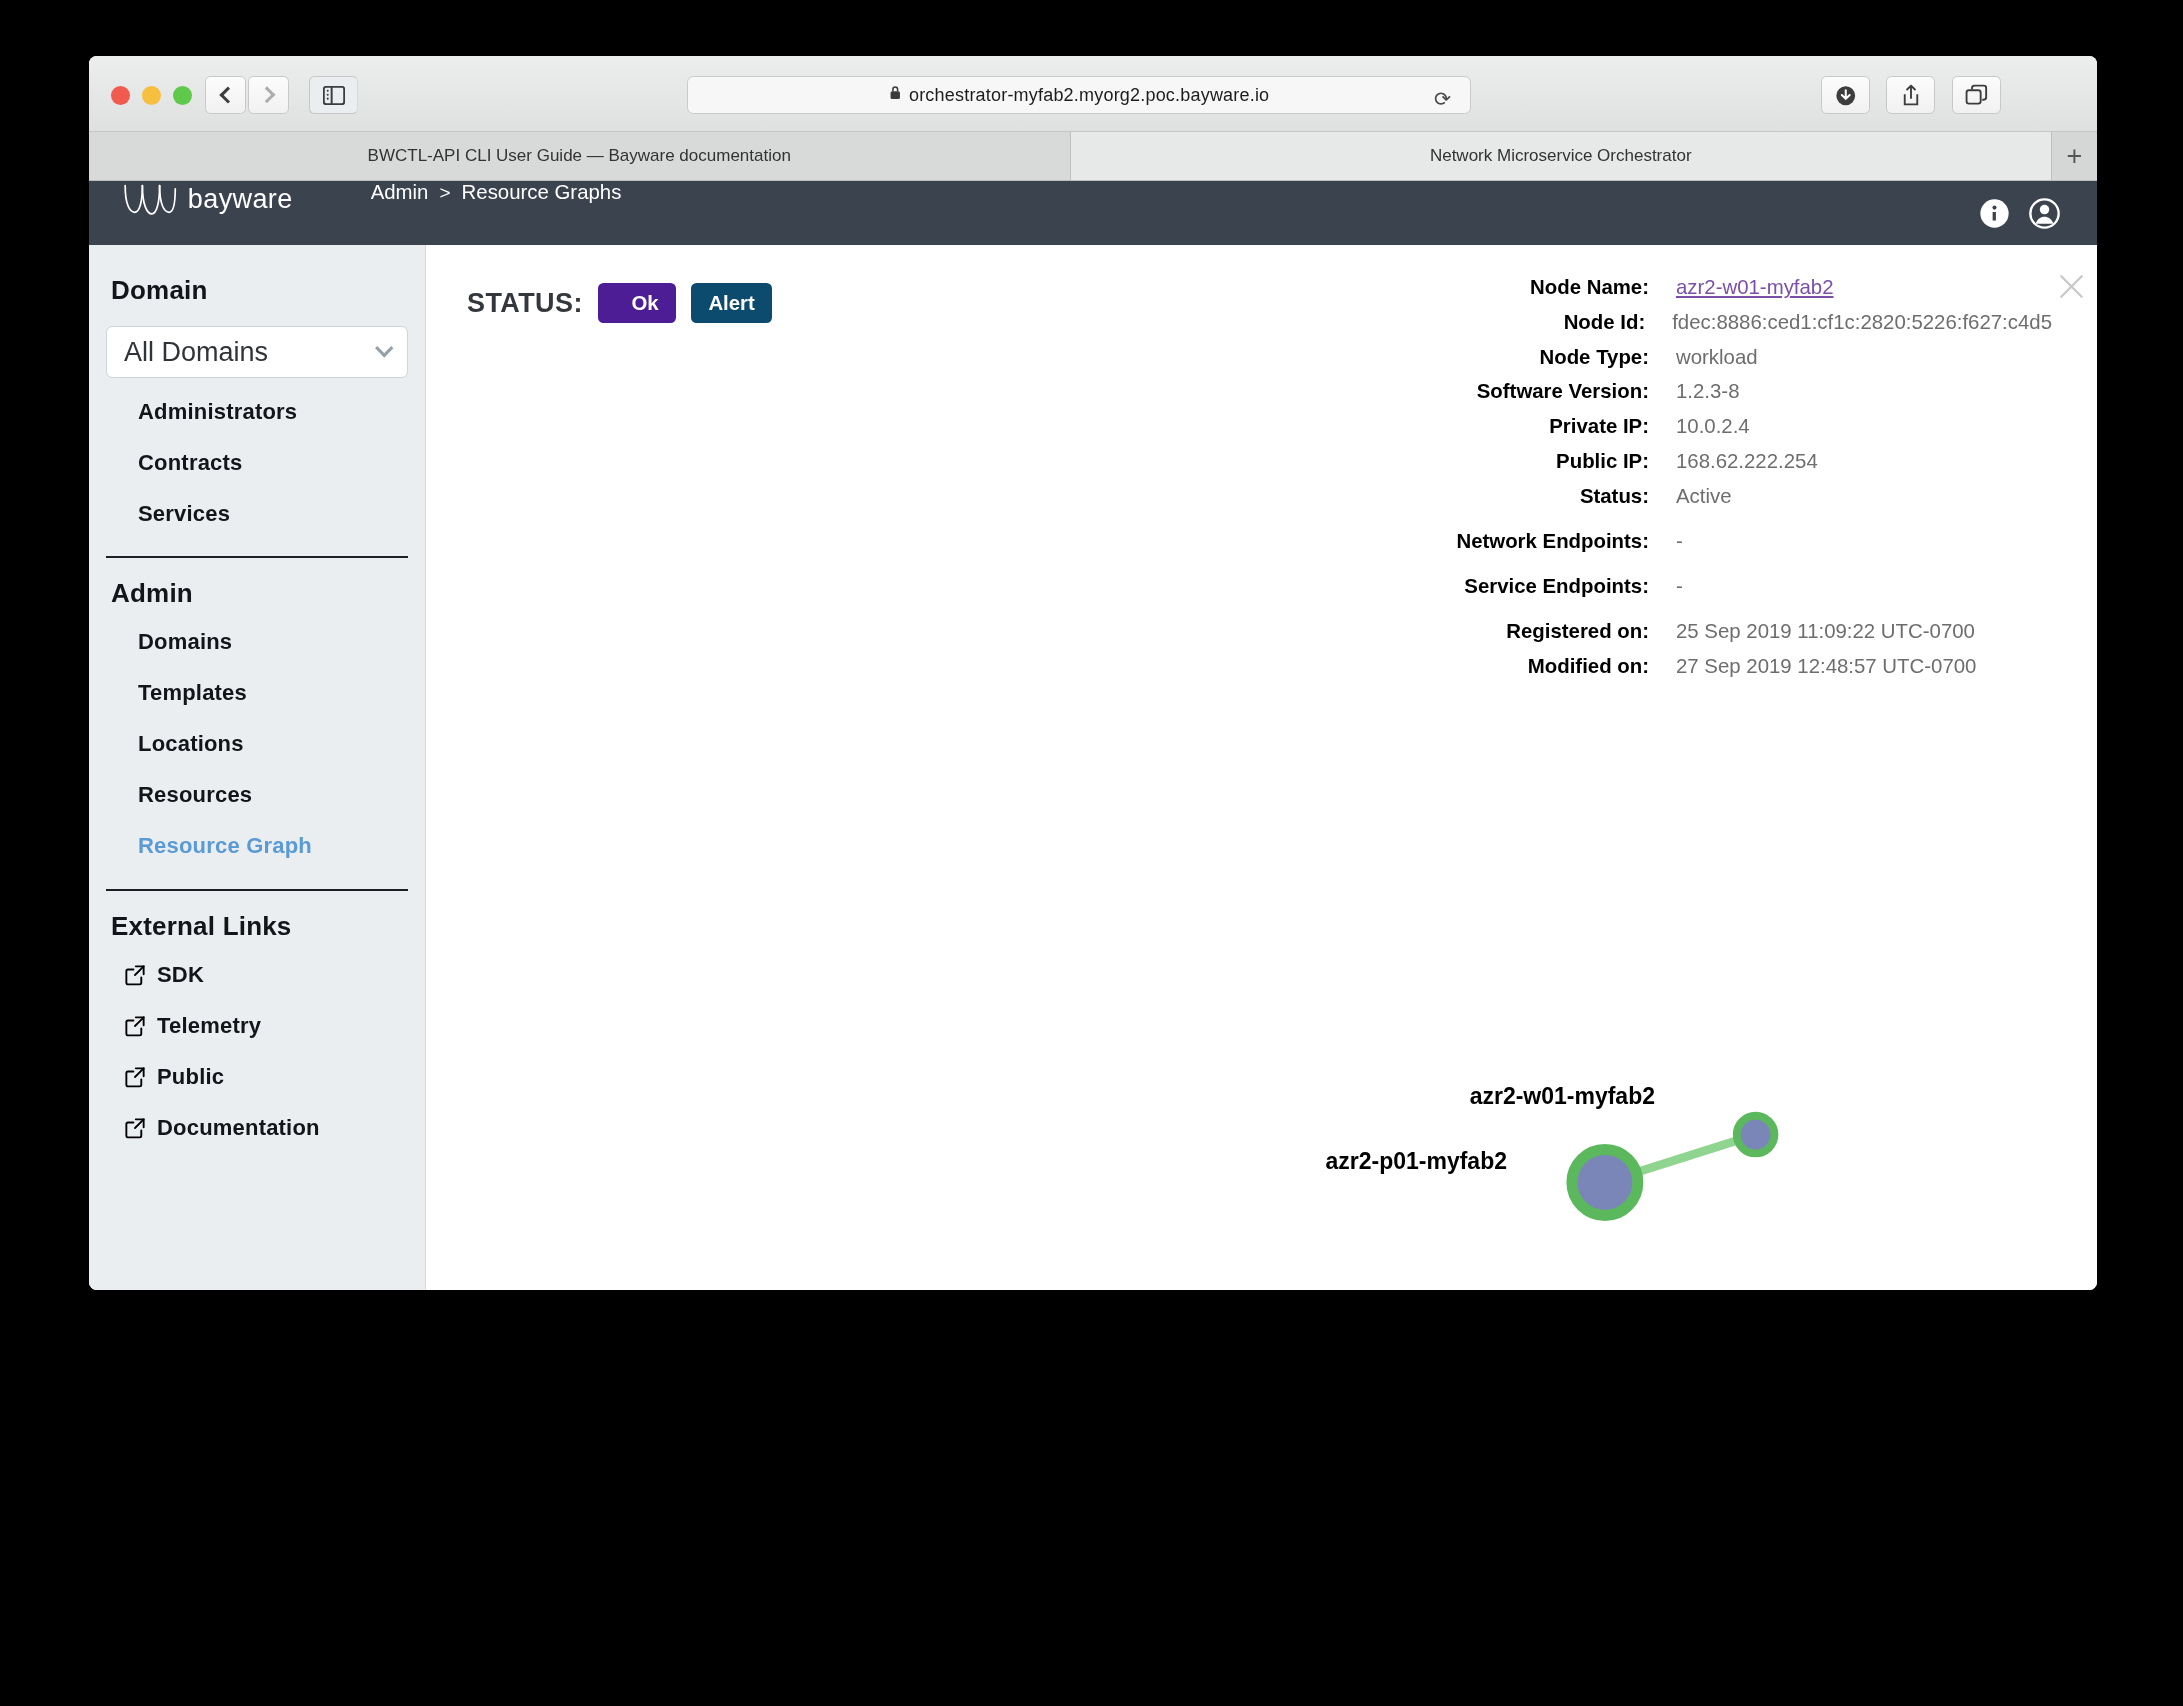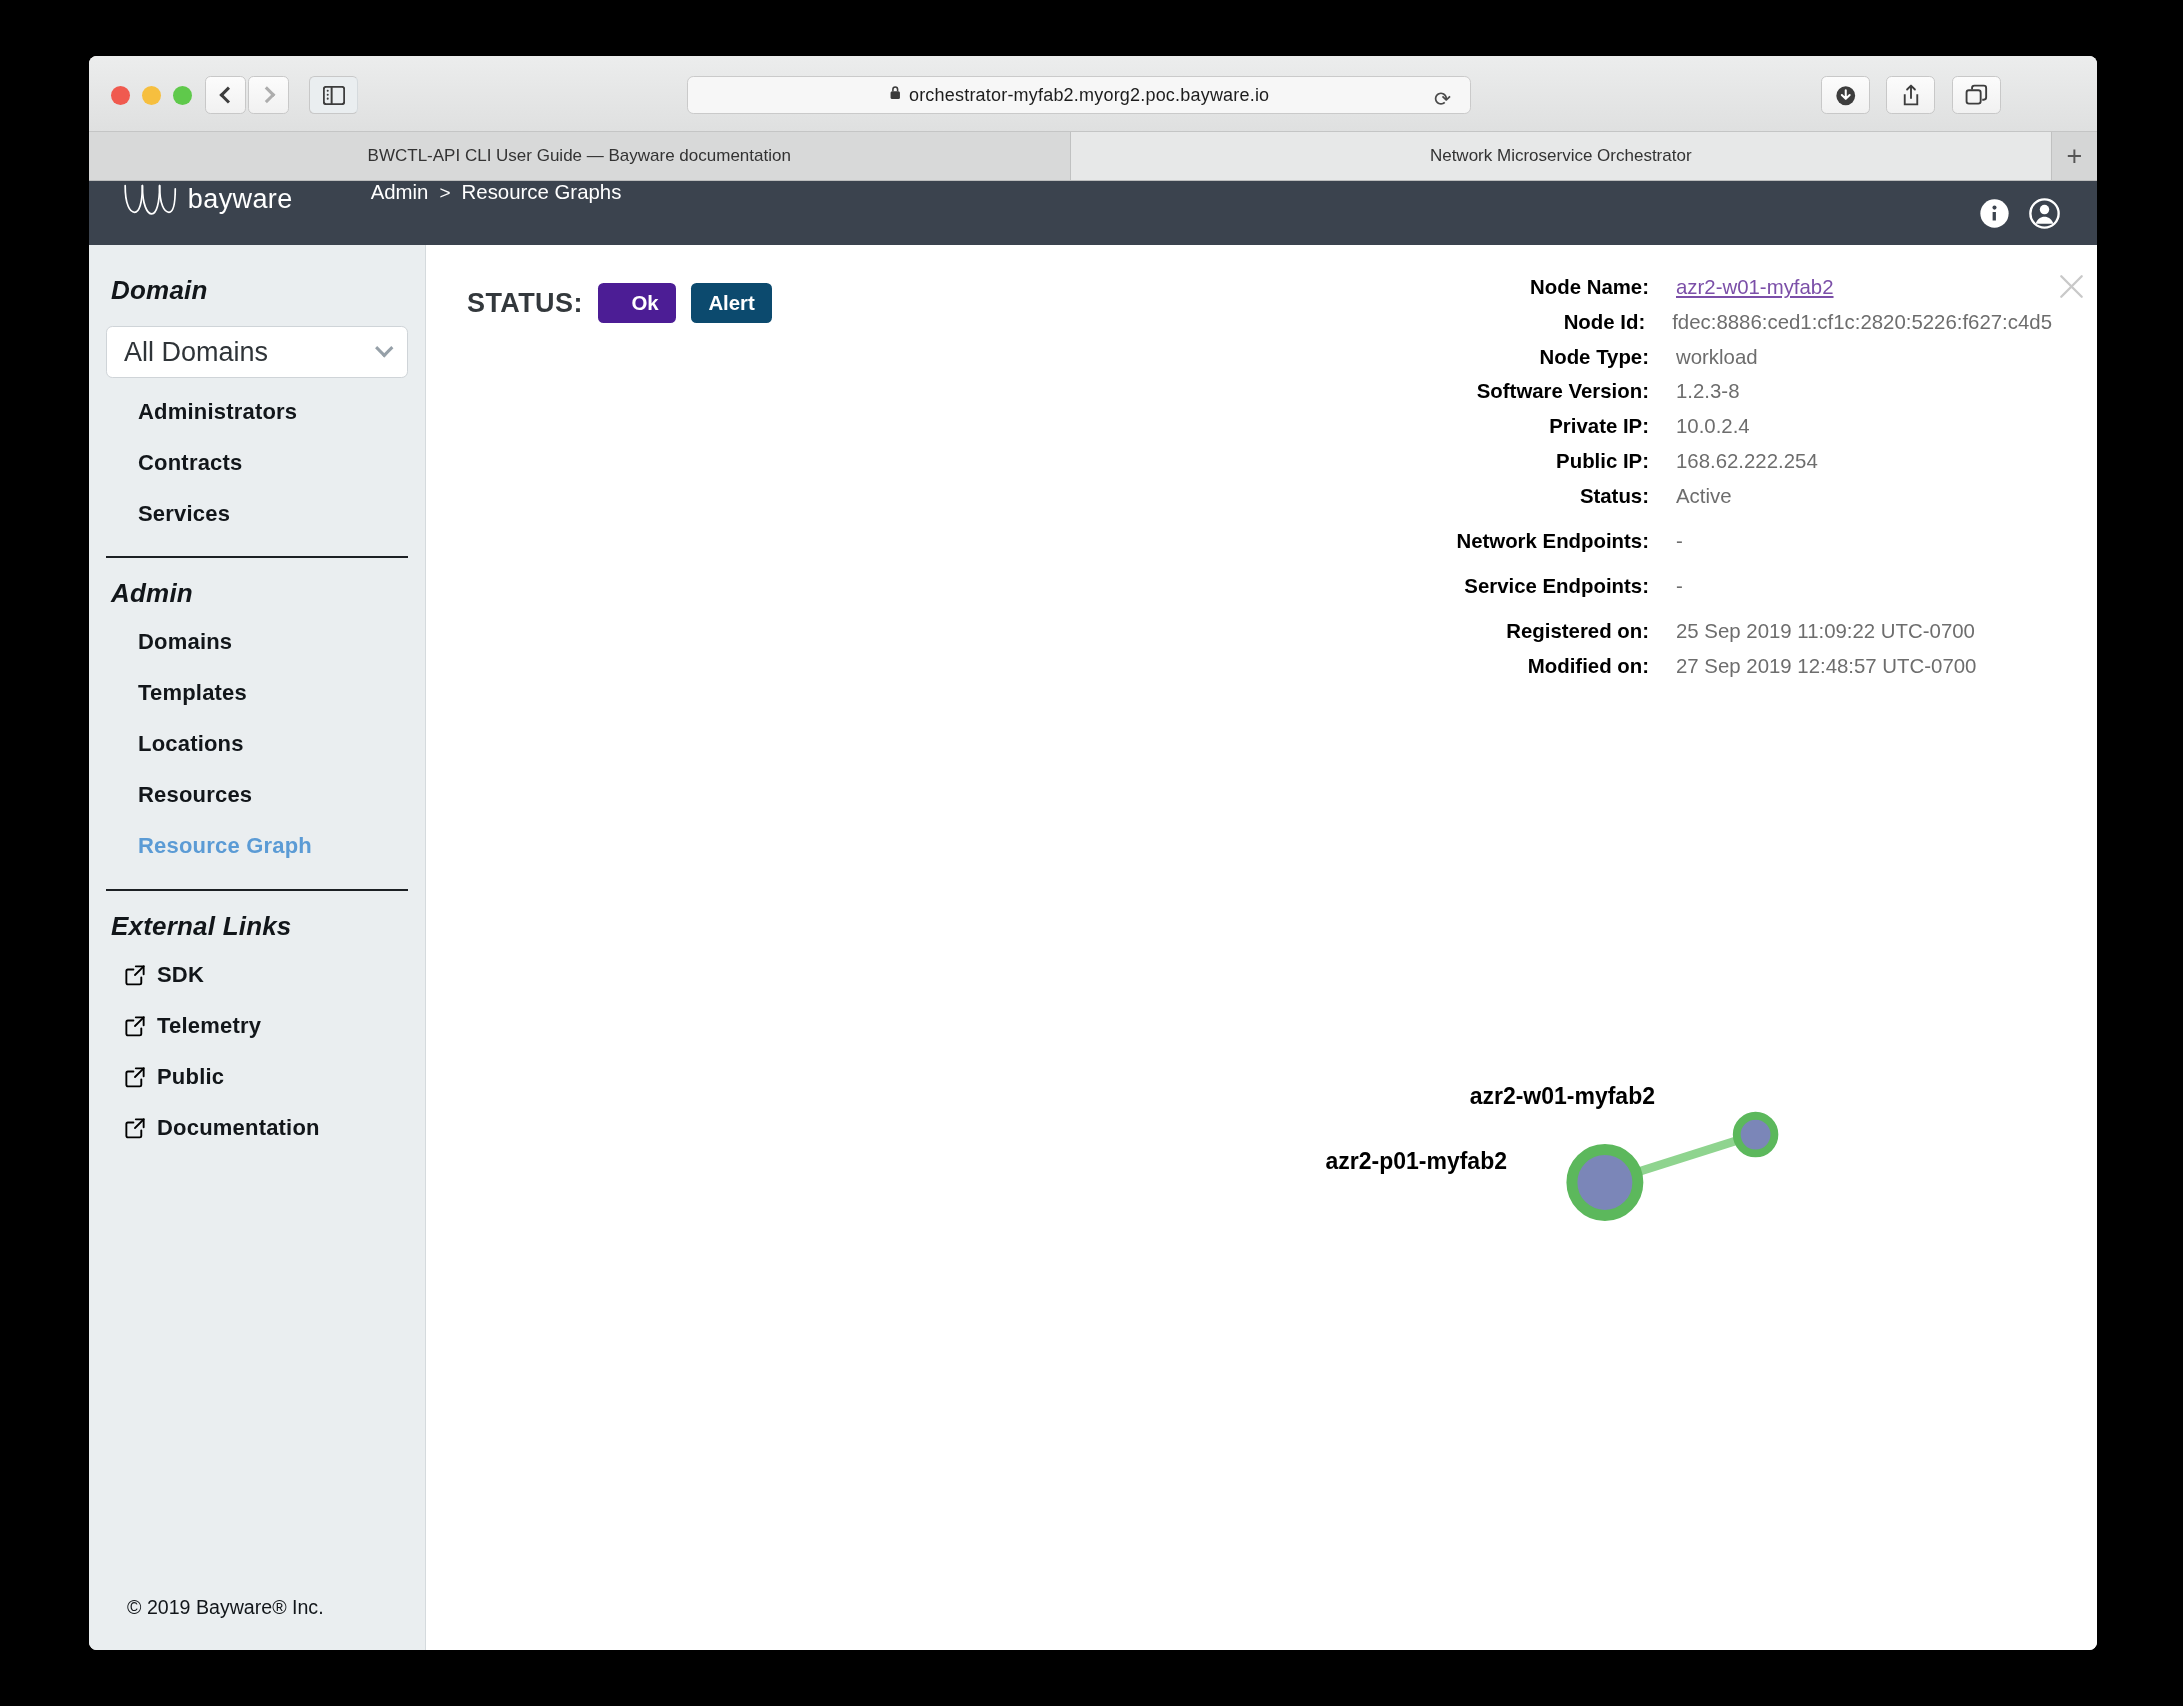--- a/index.html
+++ b/index.html
@@ -7,21 +7,21 @@
     width: 2183px; height: 1706px;
     background: #000;
     font-family: "Liberation Sans", sans-serif;
     overflow: hidden;
   }
 
   
   .window {
     position: absolute;
     left: 89px; top: 56px;
-    width: 2008px; height: 1594px;
+    width: 2008px; height: 1234px;
     background: #ffffff;
     border-radius: 7.8px;
     overflow: hidden;
     box-shadow: 0 4.7px 23.5px rgba(0,0,0,.45);
   }
 
   
   .toolbar {
     position: relative;
     height: 76px;
@@ -93,21 +93,21 @@
 
   
   .body-row { display: flex; height: 1405px; }
   .sidebar {
     width: 337px; background: #eaeef0;
     border-right: 0.8px solid #d5dadd;
     position: relative;
   }
   .content { flex: 1; background: #fff; position: relative; }
 
-  .side-h { font-size: 26px; font-weight: bold; color: #12161a; letter-spacing: 0.2px; font-style: italic; }
+  .side-h { font-size: 26px; font-weight: bold; color: #12161a; letter-spacing: 0.2px; }
   .side-h.domain { margin: 30px 0 0 22px; }
   .side-h.admin  { margin: 20.4px 0 0 22px; }
   .side-h.ext    { margin: 20.4px 0 0 22px; }
 
   .select {
     margin: 20.4px 17px 0 17px;
     height: 52px; background: #fff;
     border: 0.8px solid #cfd4d8; border-radius: 6.3px;
     display: flex; align-items: center; justify-content: space-between;
     padding: 0 17px;

